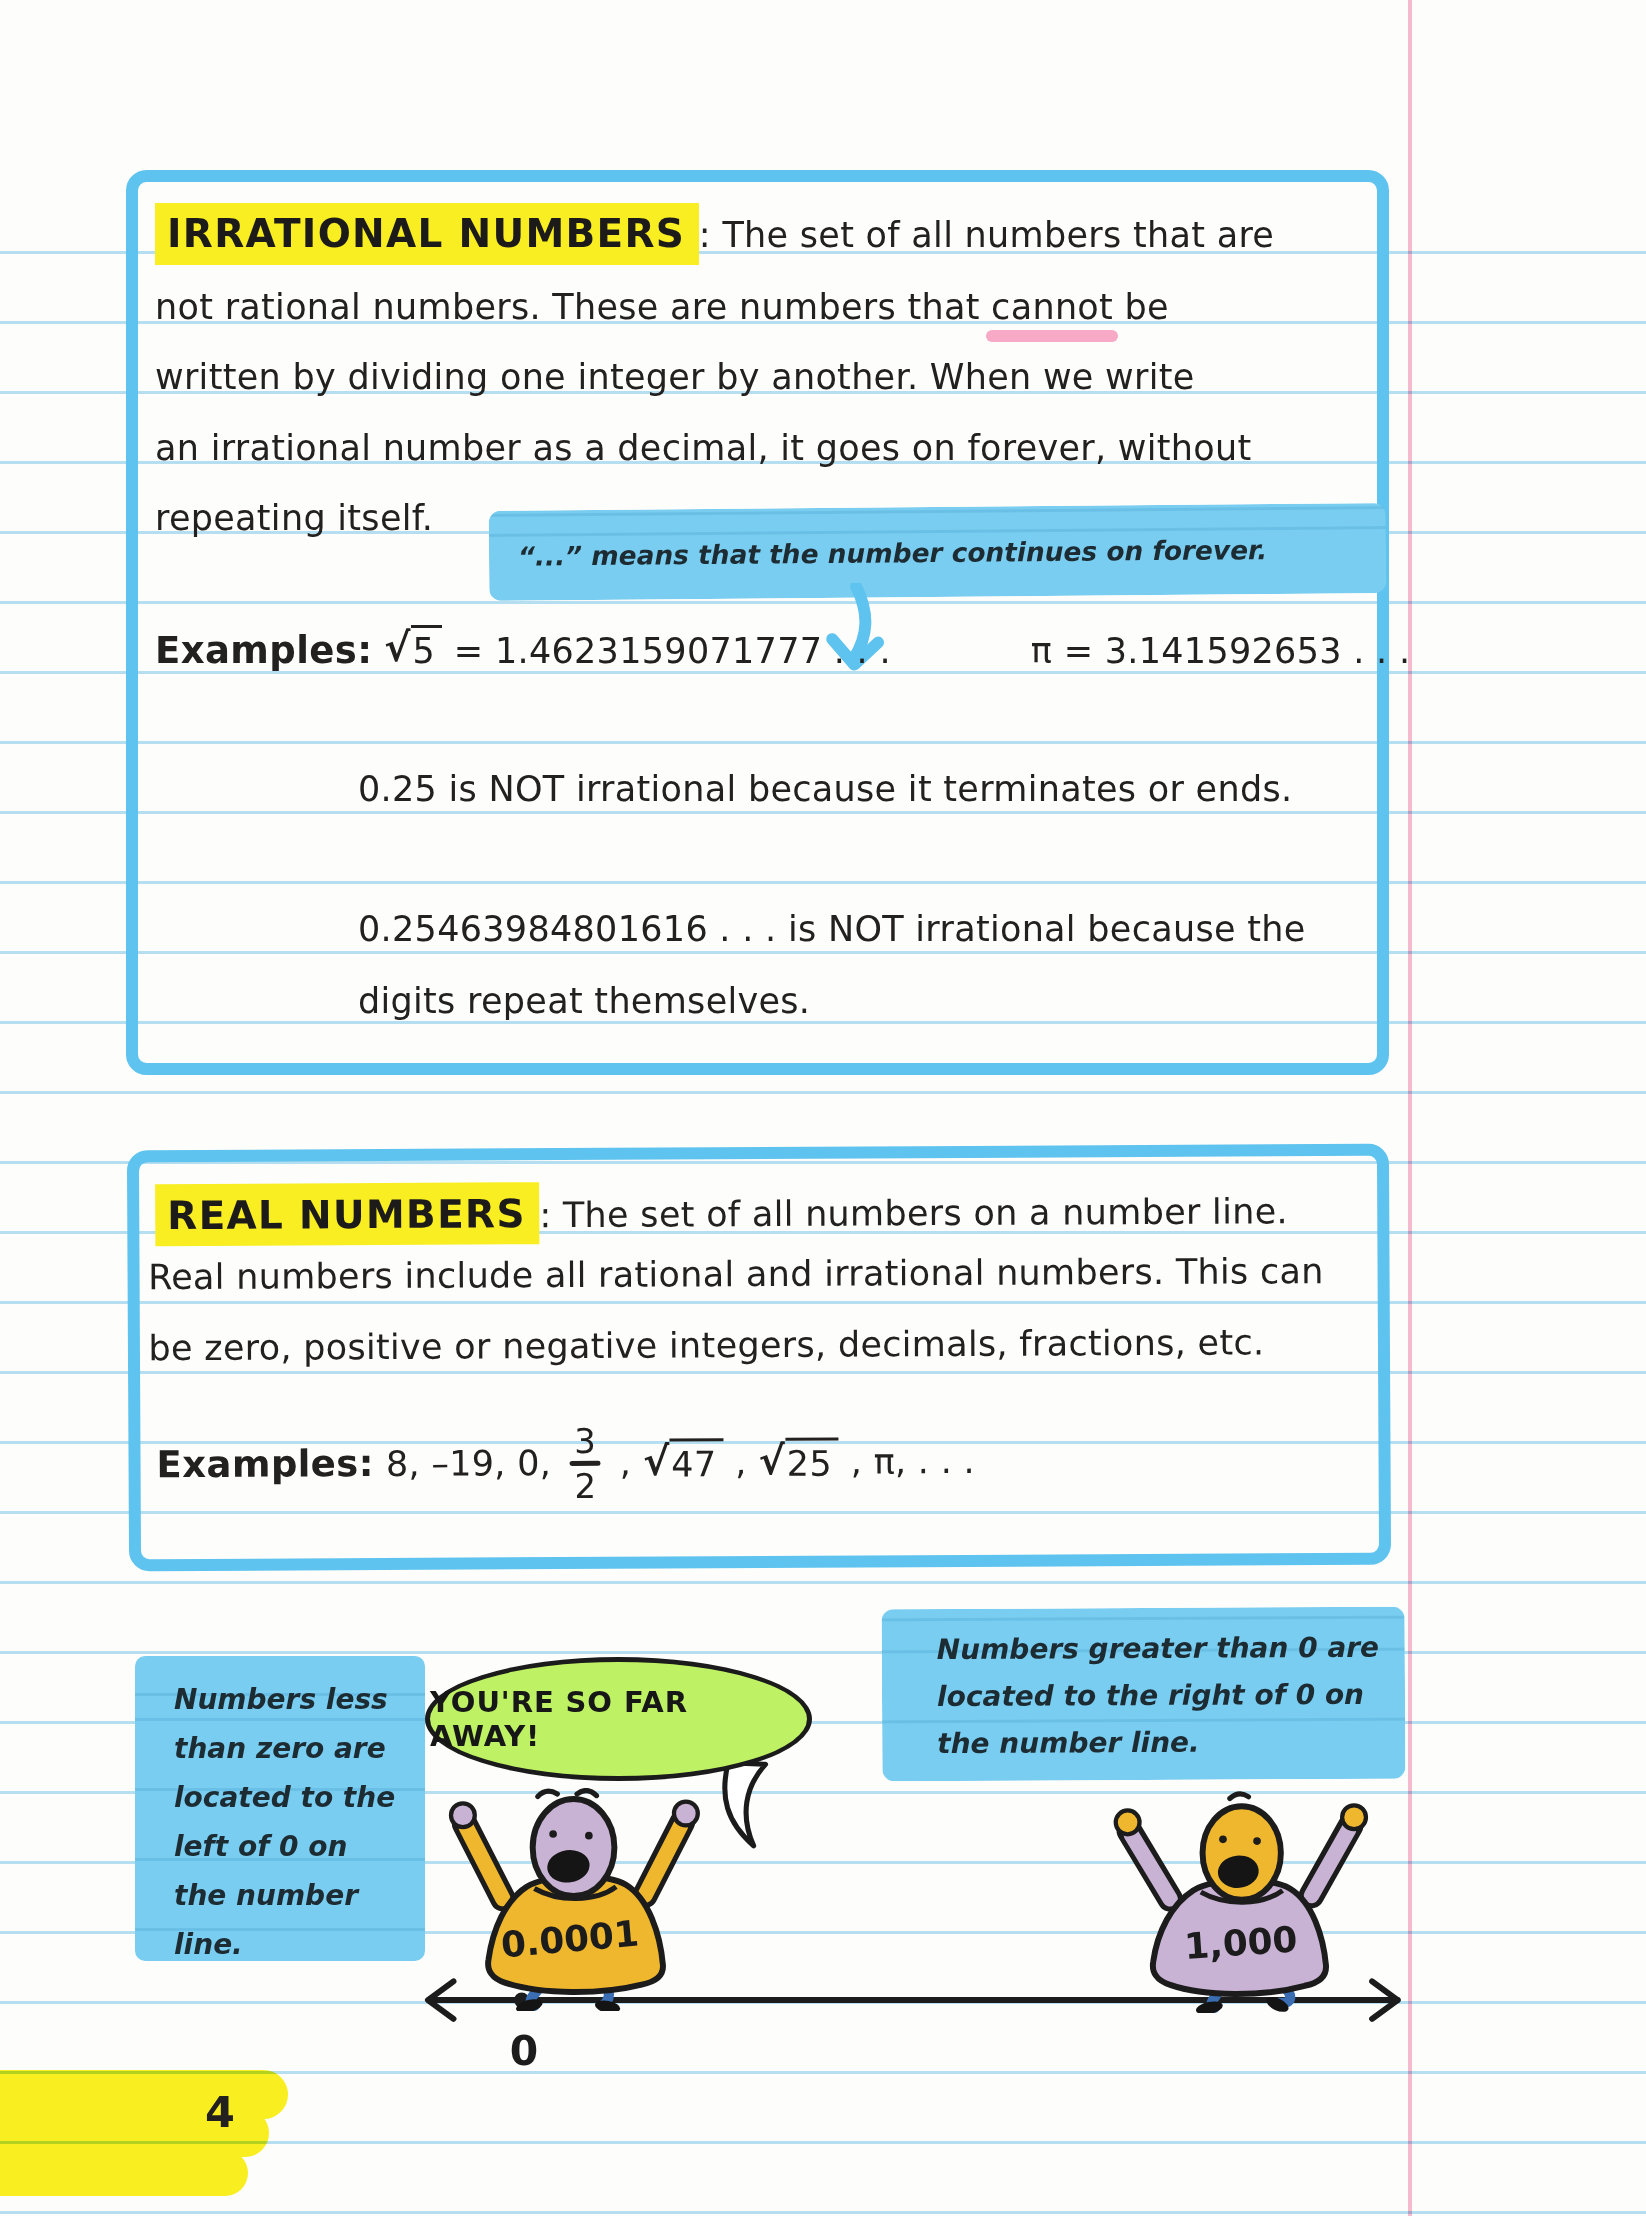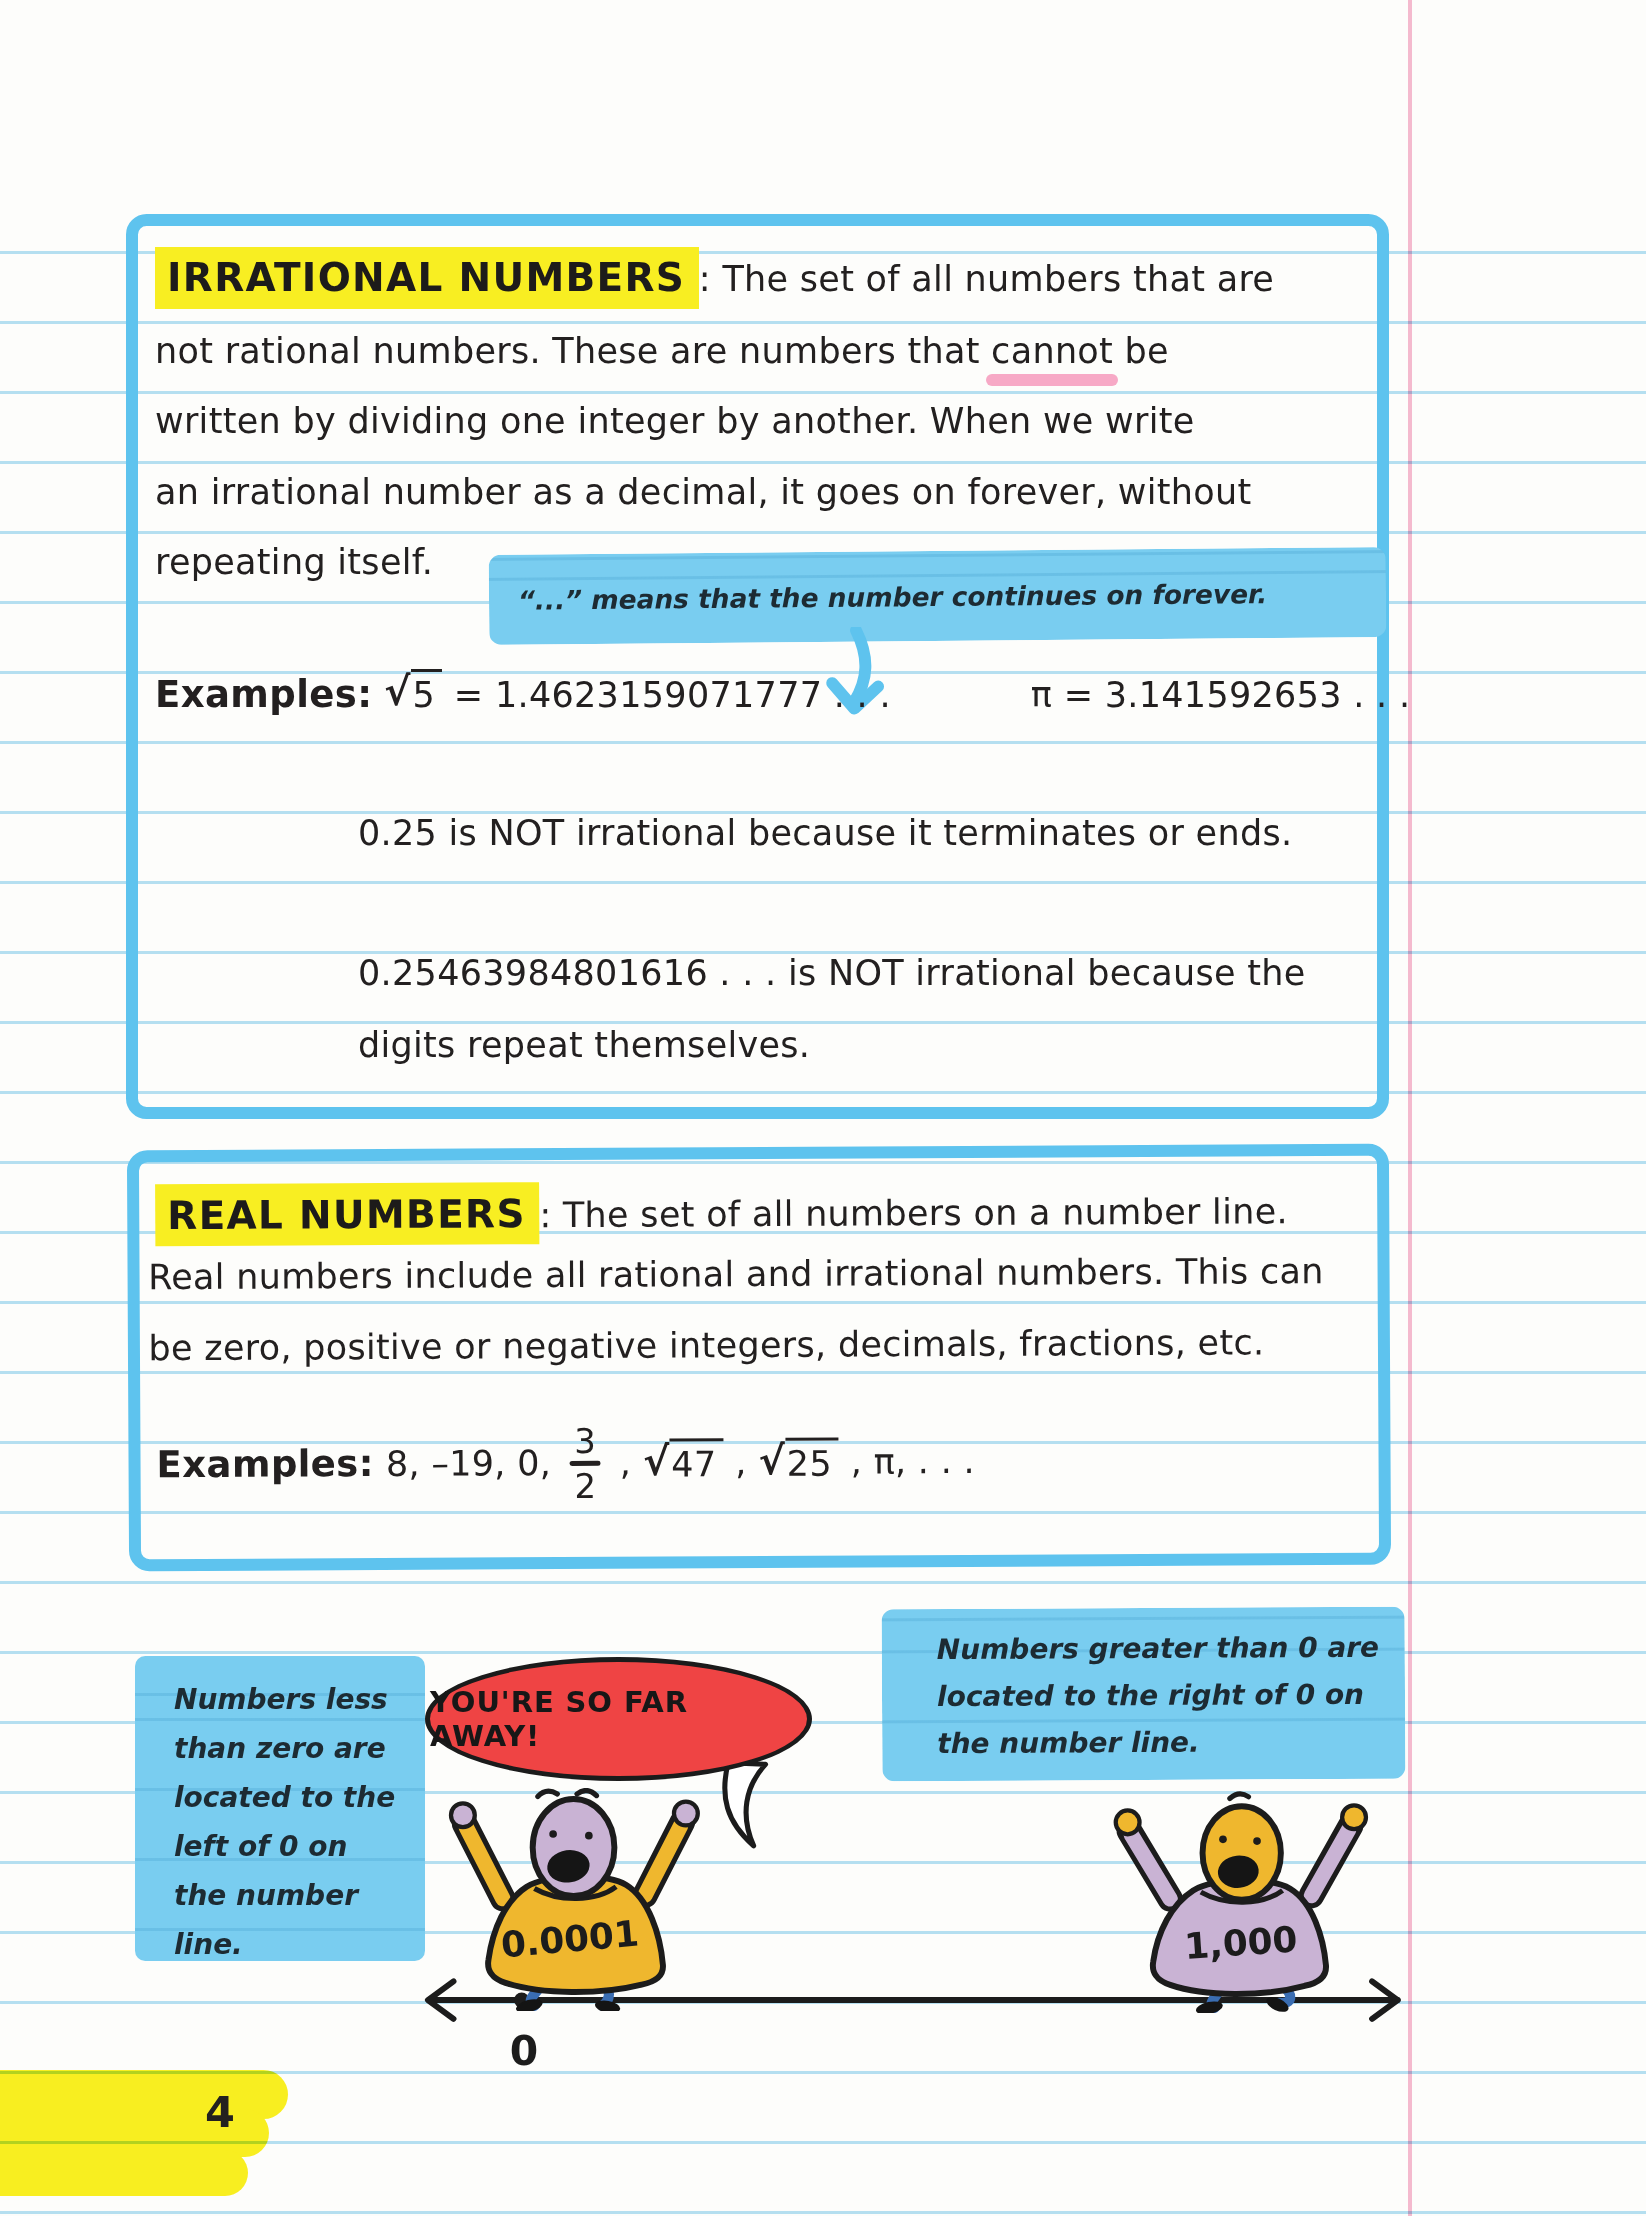--- a/index.html
+++ b/index.html
@@ -17,21 +17,21 @@
     position:absolute;left:0;top:251px;width:1647px;height:1966px;
     background:repeating-linear-gradient(to bottom,#b7e1f4 0 3.4px,transparent 3.4px 70px);
     mix-blend-mode:multiply;pointer-events:none;
   }
   .margin-line{
     position:absolute;left:1408px;top:0;width:4.3px;height:2216px;
     background:#f6bcd2;mix-blend-mode:multiply;pointer-events:none;
   }
   
   .defbox{position:absolute;border:12px solid #5ec3ee;border-radius:20.5px;box-sizing:border-box;}
-  #box-irrational{left:126px;top:170px;width:1263px;height:905px;margin-top:44px;}
+  #box-irrational{left:126px;top:170px;width:1263px;height:905px;}
   #box-real{left:128px;top:1147px;width:1262px;height:421px;transform:rotate(-0.3deg);}
   .row{position:absolute;white-space:nowrap;font-size:35px;line-height:1.25;letter-spacing:0.3px;}
   .hl{
     background:#f8ee22;padding:7.7px 13.6px 6px 12px;font-weight:800;font-size:39px;
     letter-spacing:1.3px;color:#1d1b1a;
   }
   .intro{font-size:35px;}
   .it{}
   .u-pink{position:relative;display:inline-block;}
   .u-pink::after{
@@ -64,21 +64,21 @@
     background-position:0 62px;
   }
   #note-right{
     left:882px;top:1608px;width:523px;height:172px;font-size:28px;line-height:47px;
     padding:17px 0 0 55px;box-sizing:border-box;border-radius:12px;transform:rotate(-0.3deg);
     background-image:repeating-linear-gradient(to bottom,rgba(70,160,205,.30) 0 3.4px,transparent 3.4px 70px);
     background-position:0 41px;
   }
   
   #speech{
-    position:absolute;left:425px;top:1657px;width:377px;height:114px;background:#ef4444;
+    position:absolute;left:425px;top:1657px;width:377px;height:114px;background:#bef264;
     border:5.1px solid #1b1b1b;border-radius:50%;display:flex;align-items:center;justify-content:center;
     font-size:29px;font-weight:600;letter-spacing:0.9px;color:#171717;z-index:6;
   }
   #speech-tail{position:absolute;left:716px;top:1761px;z-index:5;}
   
   .charsvg{position:absolute;z-index:4;}
   #numline{position:absolute;left:416px;top:1971px;z-index:3;}
   
   #page-num{
     position:absolute;left:205px;top:2087px;font-size:43px;font-weight:800;color:#23211f;z-index:2;

